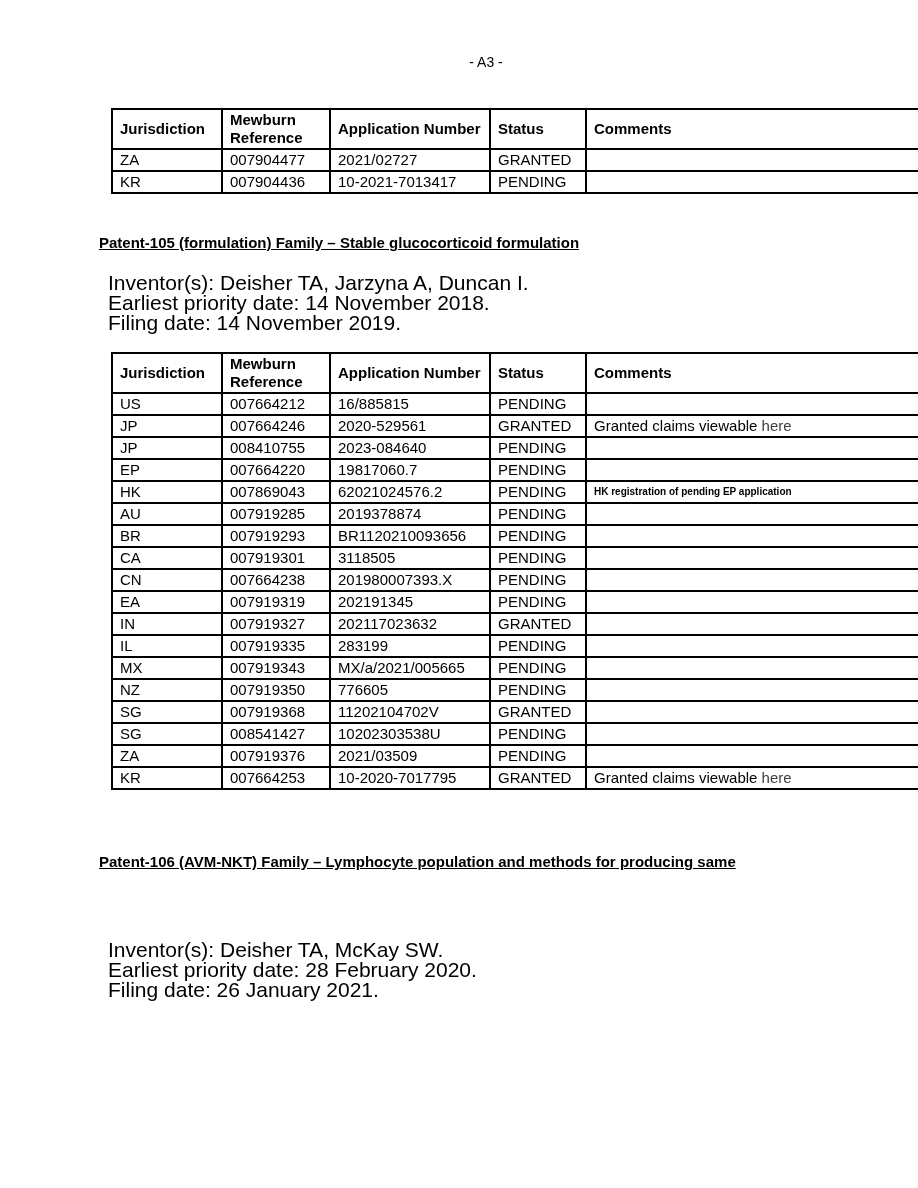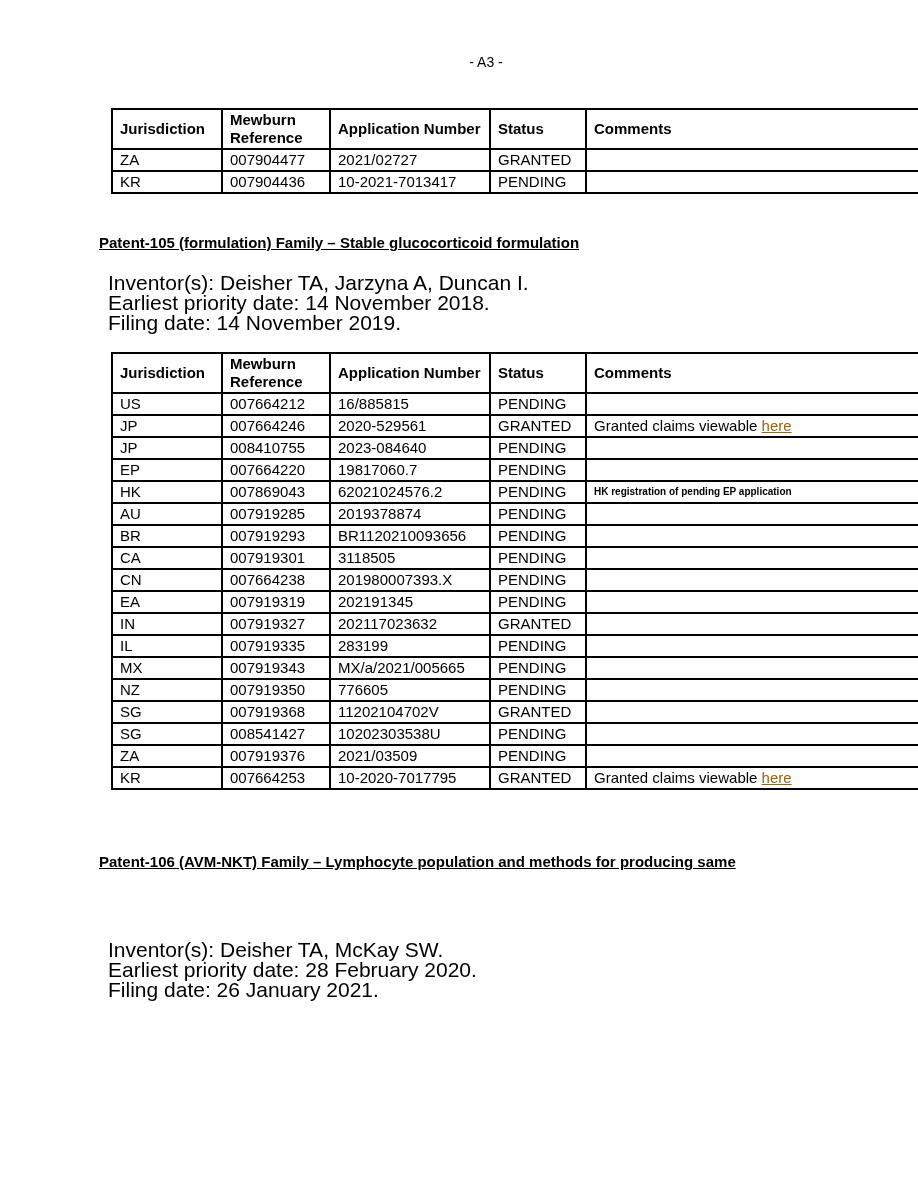--- a/index.html
+++ b/index.html
@@ -4,21 +4,21 @@
 <style>
   html, body { margin: 0; padding: 0; background: #ffffff; }
   body { width: 918px; height: 1188px; position: relative; font-family: "Liberation Sans", sans-serif; color: #000; }
   .page-num { position: absolute; top: 54px; left: 0; width: 972px; text-align: center; font-size: 14px; }
   table.pt { position: absolute; left: 111px; width: 830px; border-collapse: collapse; font-size: 15px; }
   table.pt td, table.pt th { border: 2px solid #000; padding: 1px 7px; text-align: left; vertical-align: middle; line-height: 18px; }
   table.pt th { font-weight: bold; height: 36px; }
   table.pt td { height: 18px; }
   .c1 { width: 94px; } .c2 { width: 92px; } .c3 { width: 144px; } .c4 { width: 80px; }
   .small { font-size: 10px; line-height: 16px !important; font-weight: bold; }
-  .link { color: #a16207; text-decoration: underline; cursor: pointer; }
+  .link { color: #404040; cursor: pointer; }
   .heading { position: absolute; left: 91px; font-weight: bold; text-decoration: underline; font-size: 15px; margin-left: 8px; }
   .para { position: absolute; left: 108px; font-size: 21px; line-height: 20px; }
 </style>
 </head>
 <body>
 
 <div class="page-num">- A3 -</div>
 
 <table class="pt" id="tbl-top" style="top:108px;">
   <thead>

